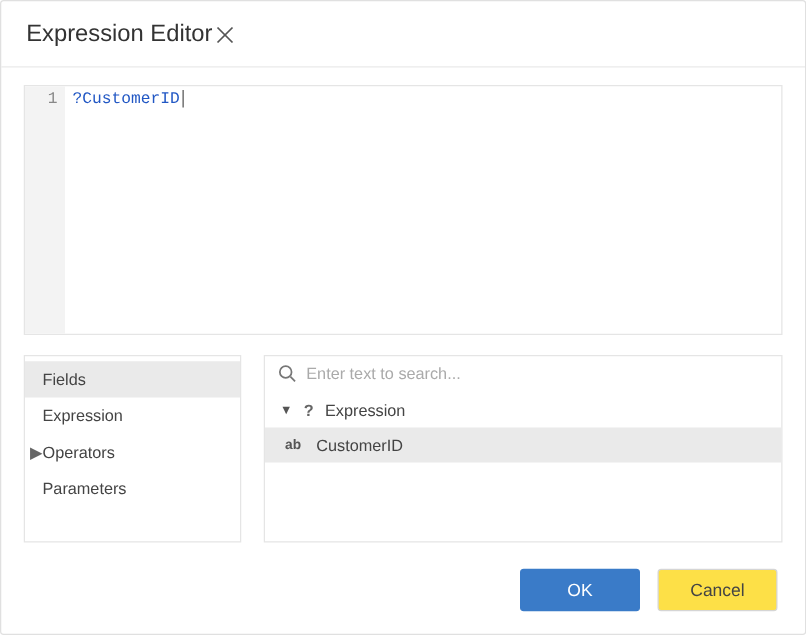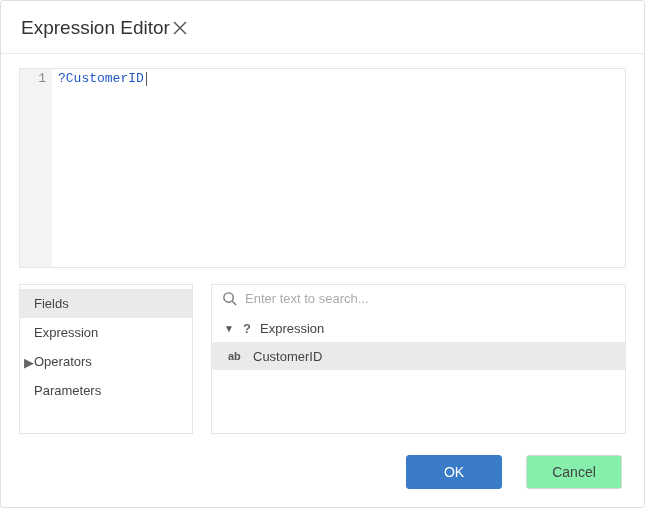--- a/index.html
+++ b/index.html
@@ -113,38 +113,38 @@
     color: #444;
     cursor: pointer;
   }
   .tree-row.selected { background: #eaeaea; }
   .tree-row .tw { width: 10px; text-align: center; color: #555; font-size: 10px; }
   .tree-row .qm { font-weight: 700; color: #666; width: 12px; text-align: center; }
   .tree-row.child { padding-left: 16px; }
   .ab { font-weight: 700; font-size: 11px; color: #555; width: 18px; }
 
   .footer {
-    display: flex; justify-content: flex-end; gap: 24px;
+    display: flex; justify-content: flex-end; gap: 14px;
     padding: 20px 22px 18px 0;
     margin-top: auto;
   }
   .btn {
     min-width: 96px; height: 34px;
     border-radius: 3px;
     font-size: 14px;
     cursor: pointer;
     display: flex; align-items: center; justify-content: center;
   }
   .btn-primary {
     background: #3a7bc8;
     color: #fff;
     border: 1px solid #3a7bc8;
   }
   .btn-secondary {
-    background: #86efac;
+    background: #fde047;
     color: #444;
     border: 1px solid #d5d5d5;
   }
 </style>
 </head>
 <body>
 
 <div class="dialog">
 
   <div class="header">

